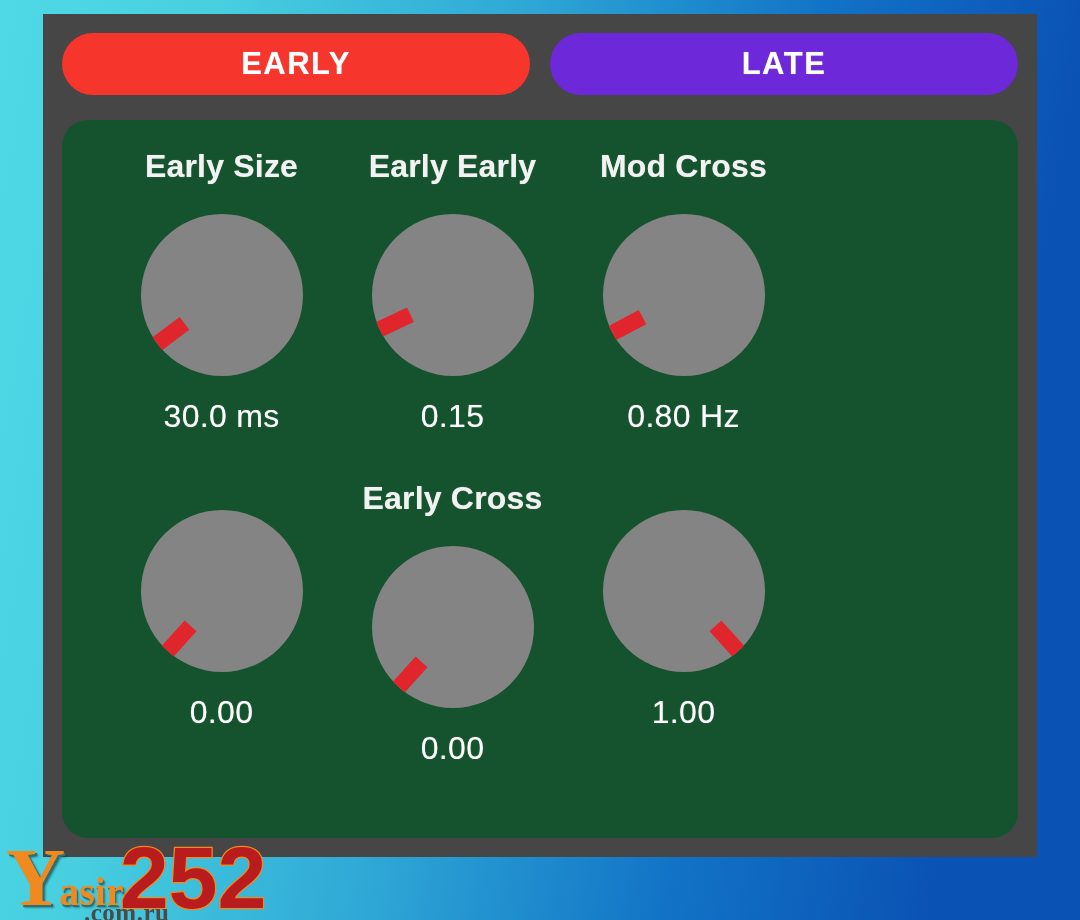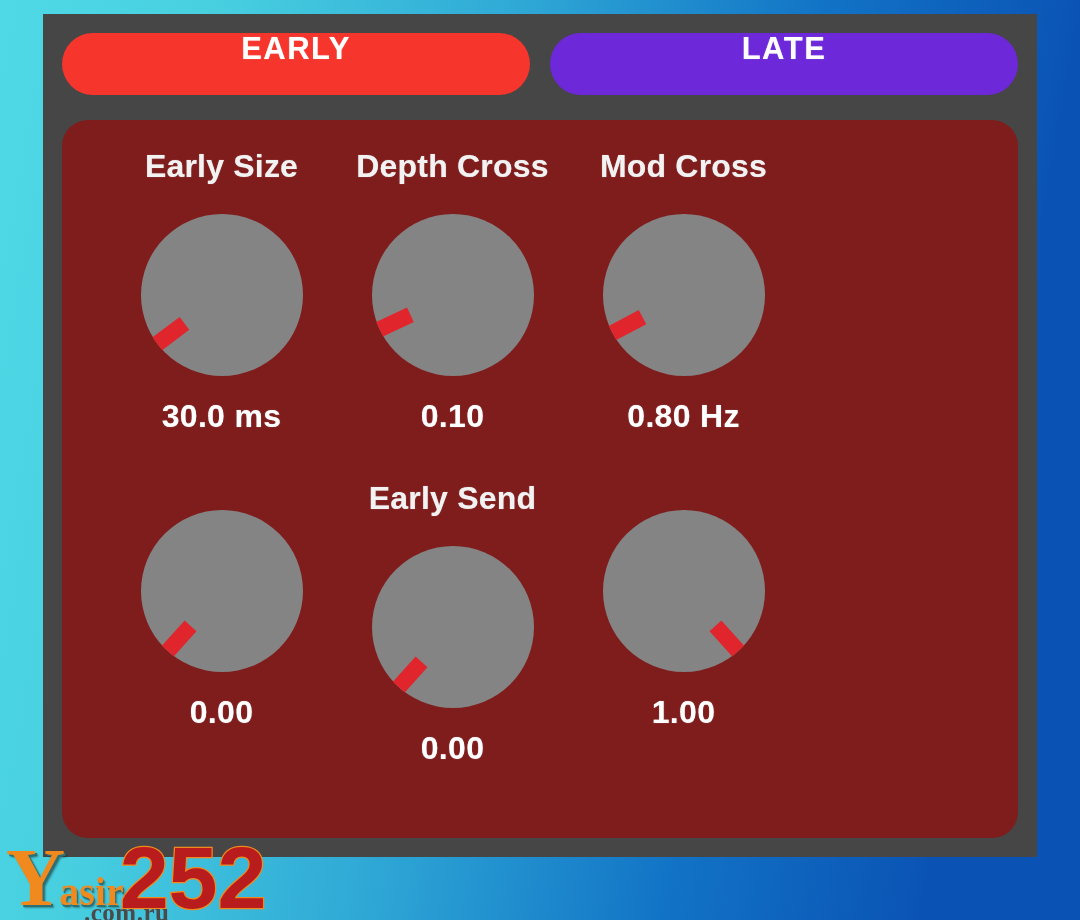--- a/index.html
+++ b/index.html
@@ -41,20 +41,21 @@
   .tab {
     flex: 1 1 0;
     border-radius: 31px;
     border: none;
     color: #ffffff;
     font-family: "Liberation Sans", sans-serif;
     font-size: 31px;
     font-weight: bold;
     letter-spacing: 1.5px;
     display: flex;
+    align-items: center;
     justify-content: center;
     cursor: pointer;
     line-height: 1;
     padding-bottom: 2px;
     text-shadow: 0 0 1px rgba(255,255,255,0.45);
   }
 
   .tab.active { background: #f6362d; }
   .tab.inactive { background: #838383; }
 
@@ -129,21 +130,21 @@
     margin-left: -8px;
     margin-top: -81px;
     background: #e0262c;
     transform-origin: 50% 81px;
   }
 
   .knob-value {
     margin-top: 24px;
     color: #ffffff;
     font-size: 32px;
-    font-weight: bold;
+    font-weight: normal;
     line-height: 1;
     letter-spacing: 0.3px;
     text-shadow: 0 0 1px rgba(255,255,255,0.5);
     white-space: nowrap;
   }
 
   .knob-cell.empty { visibility: hidden; }
 
   
   #watermark {
@@ -210,43 +211,43 @@
 
   <div id="tab-bar">
     <button class="tab active" style="background: rgb(246, 54, 45);">
       <span>EARLY</span>
     </button>
     <button class="tab inactive" style="background: #6d28d9;">
       <span>LATE</span>
     </button>
   </div>
 
-  <div id="control-panel" style="background: #7f1d1d;">
+  <div id="control-panel" style="background: #14532d;">
     <div class="knob-grid">
 
       <div class="knob-cell">
         <div class="knob-label">Early Size</div>
         <div class="knob-dial-wrap">
           <div class="knob-dial" style="background: rgb(132, 132, 132);"></div>
           <div class="knob-pointer-rot">
             <div class="knob-pointer" style="transform: rotate(-127deg); background: rgb(224, 38, 44);"></div>
           </div>
         </div>
         <div class="knob-value">30.0 ms</div>
       </div>
 
       <div class="knob-cell">
-        <div class="knob-label">Depth Cross</div>
+        <div class="knob-label">Early Early</div>
         <div class="knob-dial-wrap">
           <div class="knob-dial" style="background: rgb(132, 132, 132);"></div>
           <div class="knob-pointer-rot">
             <div class="knob-pointer" style="transform: rotate(-115deg); background: rgb(224, 38, 44);"></div>
           </div>
         </div>
-        <div class="knob-value">0.10</div>
+        <div class="knob-value">0.15</div>
       </div>
 
       <div class="knob-cell">
         <div class="knob-label">Mod Cross</div>
         <div class="knob-dial-wrap">
           <div class="knob-dial" style="background: rgb(132, 132, 132);"></div>
           <div class="knob-pointer-rot">
             <div class="knob-pointer" style="transform: rotate(-118deg); background: rgb(224, 38, 44);"></div>
           </div>
         </div>
@@ -257,21 +258,21 @@
         <div class="knob-dial-wrap">
           <div class="knob-dial" style="background: rgb(132, 132, 132);"></div>
           <div class="knob-pointer-rot">
             <div class="knob-pointer" style="transform: rotate(-138deg); background: rgb(224, 38, 44);"></div>
           </div>
         </div>
         <div class="knob-value">0.00</div>
       </div>
 
       <div class="knob-cell">
-        <div class="knob-label">Early Send</div>
+        <div class="knob-label">Early Cross</div>
         <div class="knob-dial-wrap">
           <div class="knob-dial" style="background: rgb(132, 132, 132);"></div>
           <div class="knob-pointer-rot">
             <div class="knob-pointer" style="transform: rotate(-138deg); background: rgb(224, 38, 44);"></div>
           </div>
         </div>
         <div class="knob-value">0.00</div>
       </div>
 
       <div class="knob-cell">

